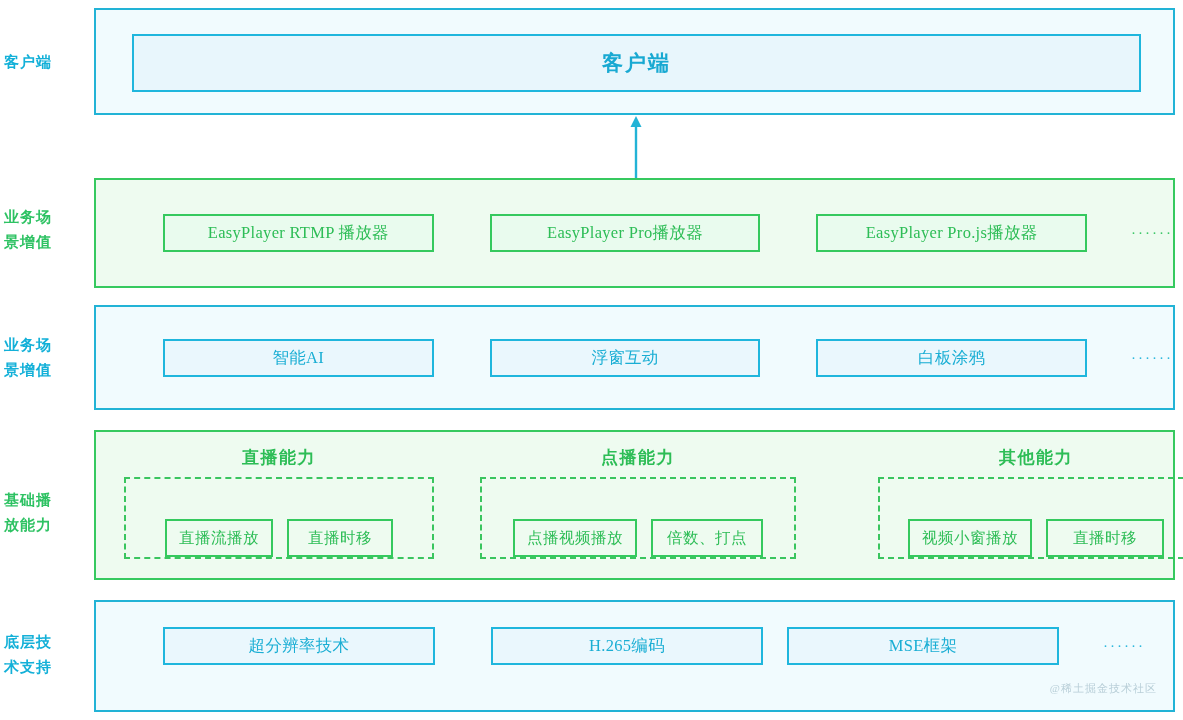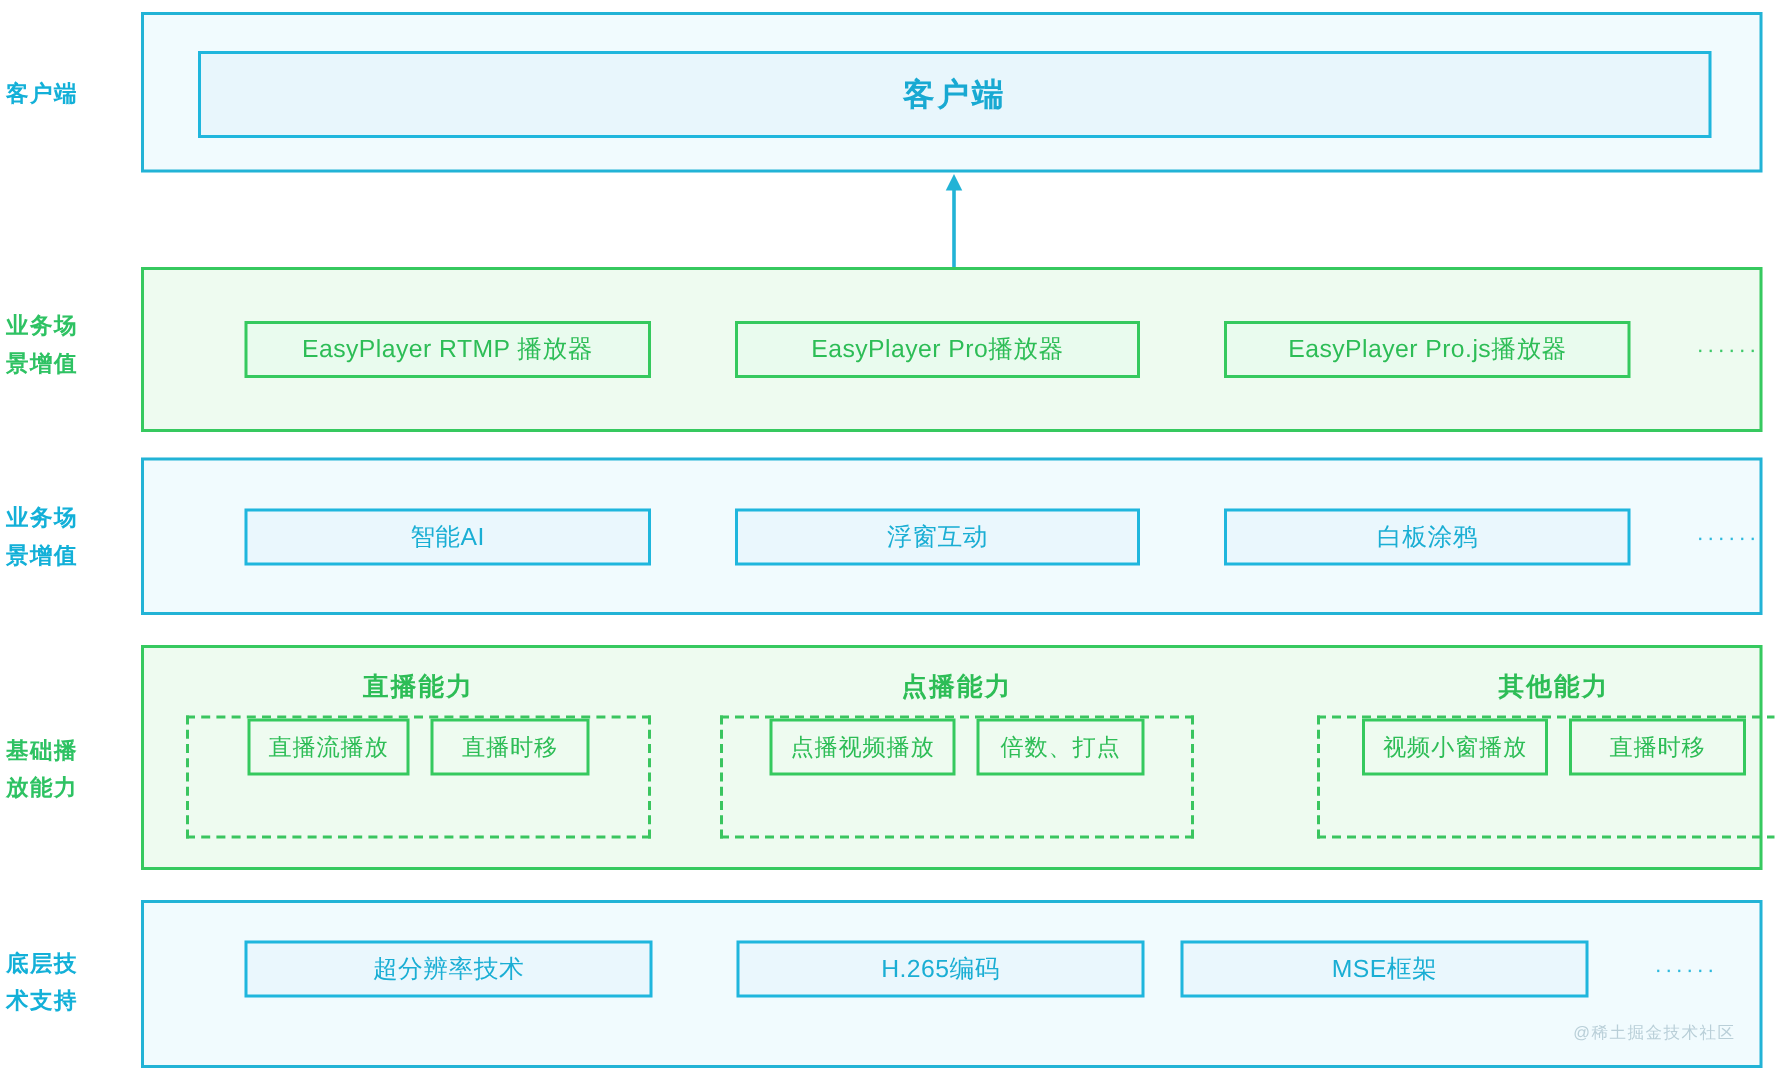--- a/index.html
+++ b/index.html
@@ -9,20 +9,21 @@
     background: #ffffff;
     font-family: "Liberation Sans", "DejaVu Sans", sans-serif;
     overflow: hidden;
   }
 
   .diagram {
     position: relative;
     width: 1054px;
     height: 720px;
     background: #ffffff;
+    font-family: Liberation Serif, serif;
   }
 
   
   .row-label {
     position: absolute;
     left: 0;
     width: 94px;
     text-align: left;
     padding-left: 4px;
     font-size: 15px;
@@ -129,21 +130,21 @@
     font-size: 17px;
     font-weight: bold;
     color: #2dbd56;
     letter-spacing: 1.5px;
     margin-bottom: 8px;
   }
   .cap-dashed {
     border: 2px dashed #3ac55f;
     height: 82px;
     display: flex;
-    align-items: flex-start;
+    align-items: flex-end;
     justify-content: center;
     gap: 14px;
   }
   .cap-chip {
     height: 38px;
     padding: 0 10px;
     display: flex;
     align-items: center;
     justify-content: center;
     border: 2px solid #35c95e;

